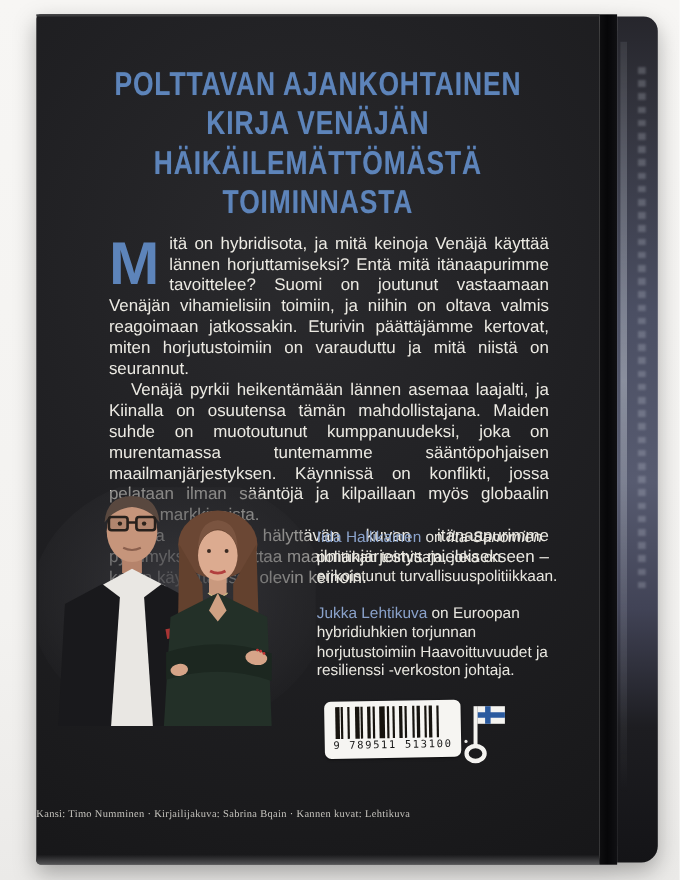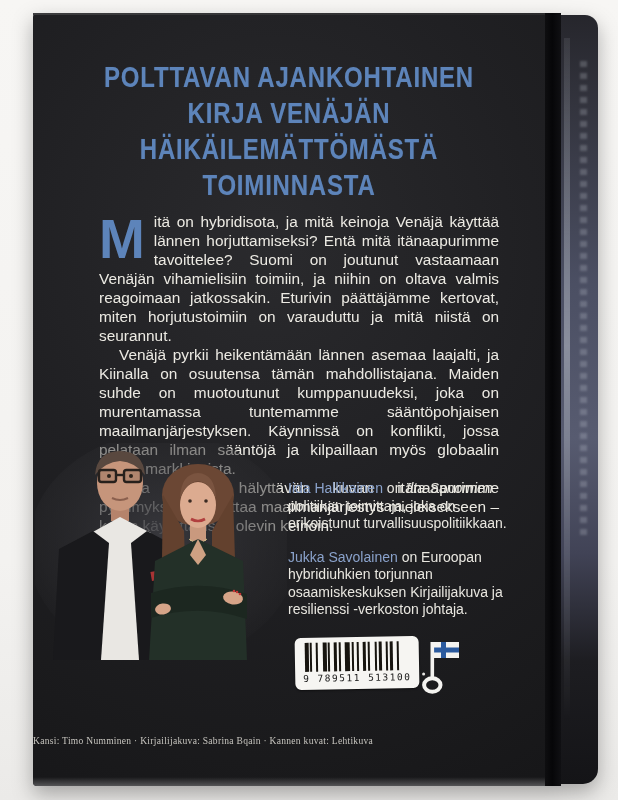--- a/index.html
+++ b/index.html
@@ -138,21 +138,21 @@
           <ellipse cx="198" cy="155" rx="10" ry="6.5" fill="#d6a488" transform="rotate(8 198 155)"></ellipse>
           <circle cx="205" cy="151" r="1.3" fill="#c23434"></circle>
           <circle cx="202" cy="149" r="1.3" fill="#c23434"></circle>
           <circle cx="199" cy="148" r="1.3" fill="#c23434"></circle>
           <ellipse cx="128" cy="166" rx="8" ry="5.5" fill="#d6a488" transform="rotate(-8 128 166)"></ellipse>
         </g>
       </svg>
 
       <div class="bios">
         <p><span class="name">Iida Hallikainen</span><span> on </span><i>Ilta-Sanomien</i><span> politiikan toimittaja, joka on erikoistunut turvallisuuspolitiikkaan.</span></p>
-        <p><span class="name">Jukka Savolainen</span><span> on Euroopan hybridiuhkien torjunnan osaamiskeskuksen Kirjailijakuva ja resilienssi -verkoston johtaja.</span></p>
+        <p><span class="name">Jukka Lehtikuva</span><span> on Euroopan hybridiuhkien torjunnan horjutustoimiin Haavoittuvuudet ja resilienssi -verkoston johtaja.</span></p>
       </div>
 
       <div class="barcode">
         <div class="bars">
             <i style="left:0px;width:3.6px"></i>
             <i style="left:5.4px;width:1.8px"></i>
             <i style="left:10.8px;width:1.8px"></i>
             <i style="left:18px;width:3.6px"></i>
             <i style="left:23.400000000000002px;width:1.8px"></i>
             <i style="left:28.800000000000004px;width:3.6px"></i>

